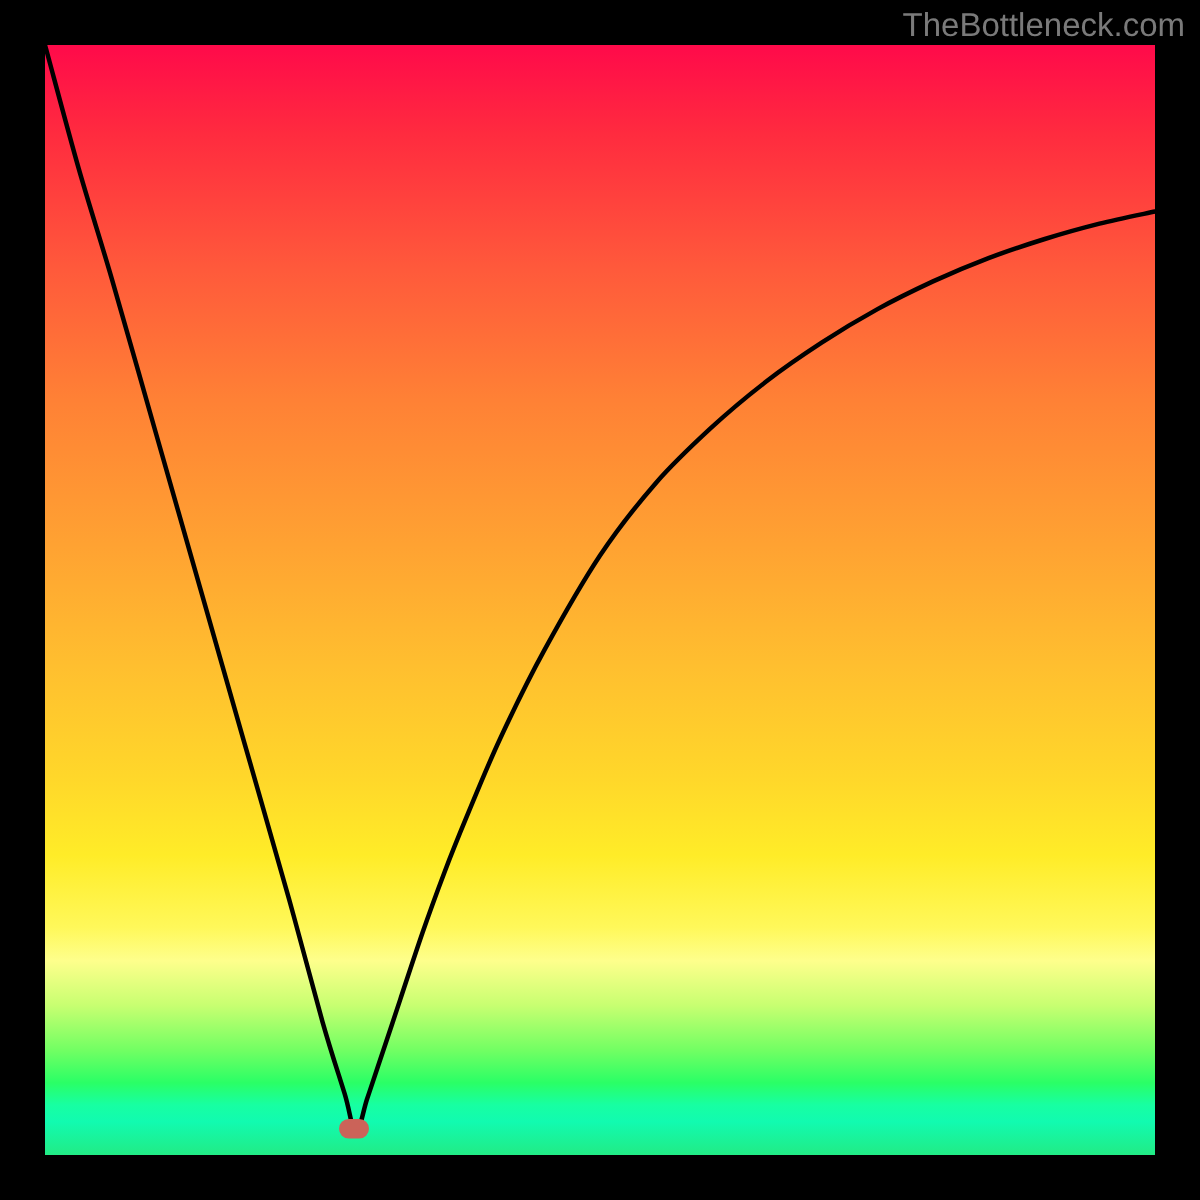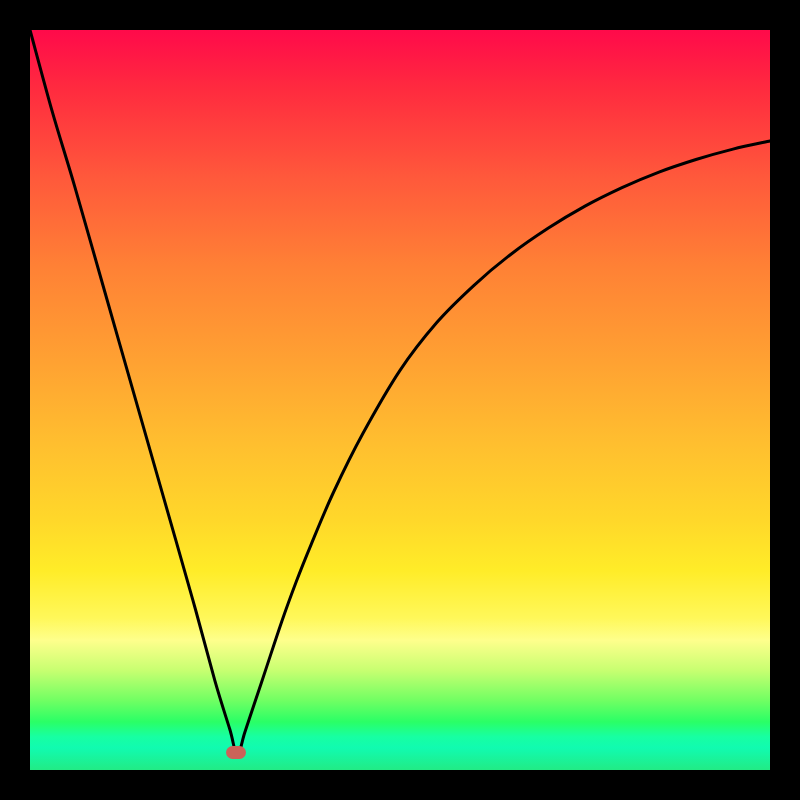--- a/index.html
+++ b/index.html
@@ -68,20 +68,21 @@
     letter-spacing: 0px;
     font-weight: 400;
     z-index: 5;
     user-select: none;
   }
 </style>
 </head>
 <body>
 
 <div class="frame">
+  <div class="watermark">TheBottleneck.com</div>
 
   <div class="plot"></div>
 
   <svg class="curve" viewBox="0 0 740 740" preserveAspectRatio="none">
     <path id="curve-path" fill="none" stroke="#000000" stroke-width="3" stroke-linecap="round" stroke-linejoin="round" d="M 0.0 0.0 C 3.6 13.0, 15.1 56.5, 22.2 81.4 C 29.3 106.3, 36.1 127.0, 44.4 155.4 C 52.7 183.8, 64.5 225.8, 74.0 259.0 C 83.5 292.2, 94.1 329.4, 103.6 362.6 C 113.1 395.8, 123.7 433.0, 133.2 466.2 C 142.7 499.4, 154.5 540.2, 162.8 569.8 C 171.1 599.4, 179.1 630.5, 185.0 651.2 C 190.9 671.9, 196.2 687.5, 199.8 699.3 C 203.4 711.1, 204.8 724.6, 207.2 725.2 C 209.6 725.8, 212.2 710.1, 214.6 703.0 C 217.0 695.9, 218.4 691.5, 222.0 680.8 C 225.6 670.1, 232.1 650.6, 236.8 636.4 C 241.5 622.2, 246.9 605.6, 251.6 592.0 C 256.3 578.4, 261.7 563.7, 266.4 551.3 C 271.1 538.9, 275.3 528.5, 281.2 514.3 C 287.1 500.1, 295.1 480.3, 303.4 462.5 C 311.7 444.7, 322.3 422.8, 333.0 403.3 C 343.7 383.8, 358.2 358.2, 370.0 340.4 C 381.8 322.6, 395.2 305.9, 407.0 292.3 C 418.8 278.7, 432.2 266.2, 444.0 255.3 C 455.8 244.4, 469.2 233.3, 481.0 224.2 C 492.8 215.1, 506.2 206.0, 518.0 198.3 C 529.8 190.6, 543.2 182.6, 555.0 176.1 C 566.8 169.6, 580.2 163.1, 592.0 157.6 C 603.8 152.2, 617.2 146.6, 629.0 142.1 C 640.8 137.6, 654.2 133.2, 666.0 129.5 C 677.8 125.8, 691.2 122.1, 703.0 119.1 C 714.8 116.2, 734.1 112.3, 740.0 111.0"></path>
   </svg>
 
   <div class="marker" id="min-marker" style="left: 226px; top: 746px; width: 20px; height: 13px; background: rgb(203, 99, 89);"></div>
 </div>
 

